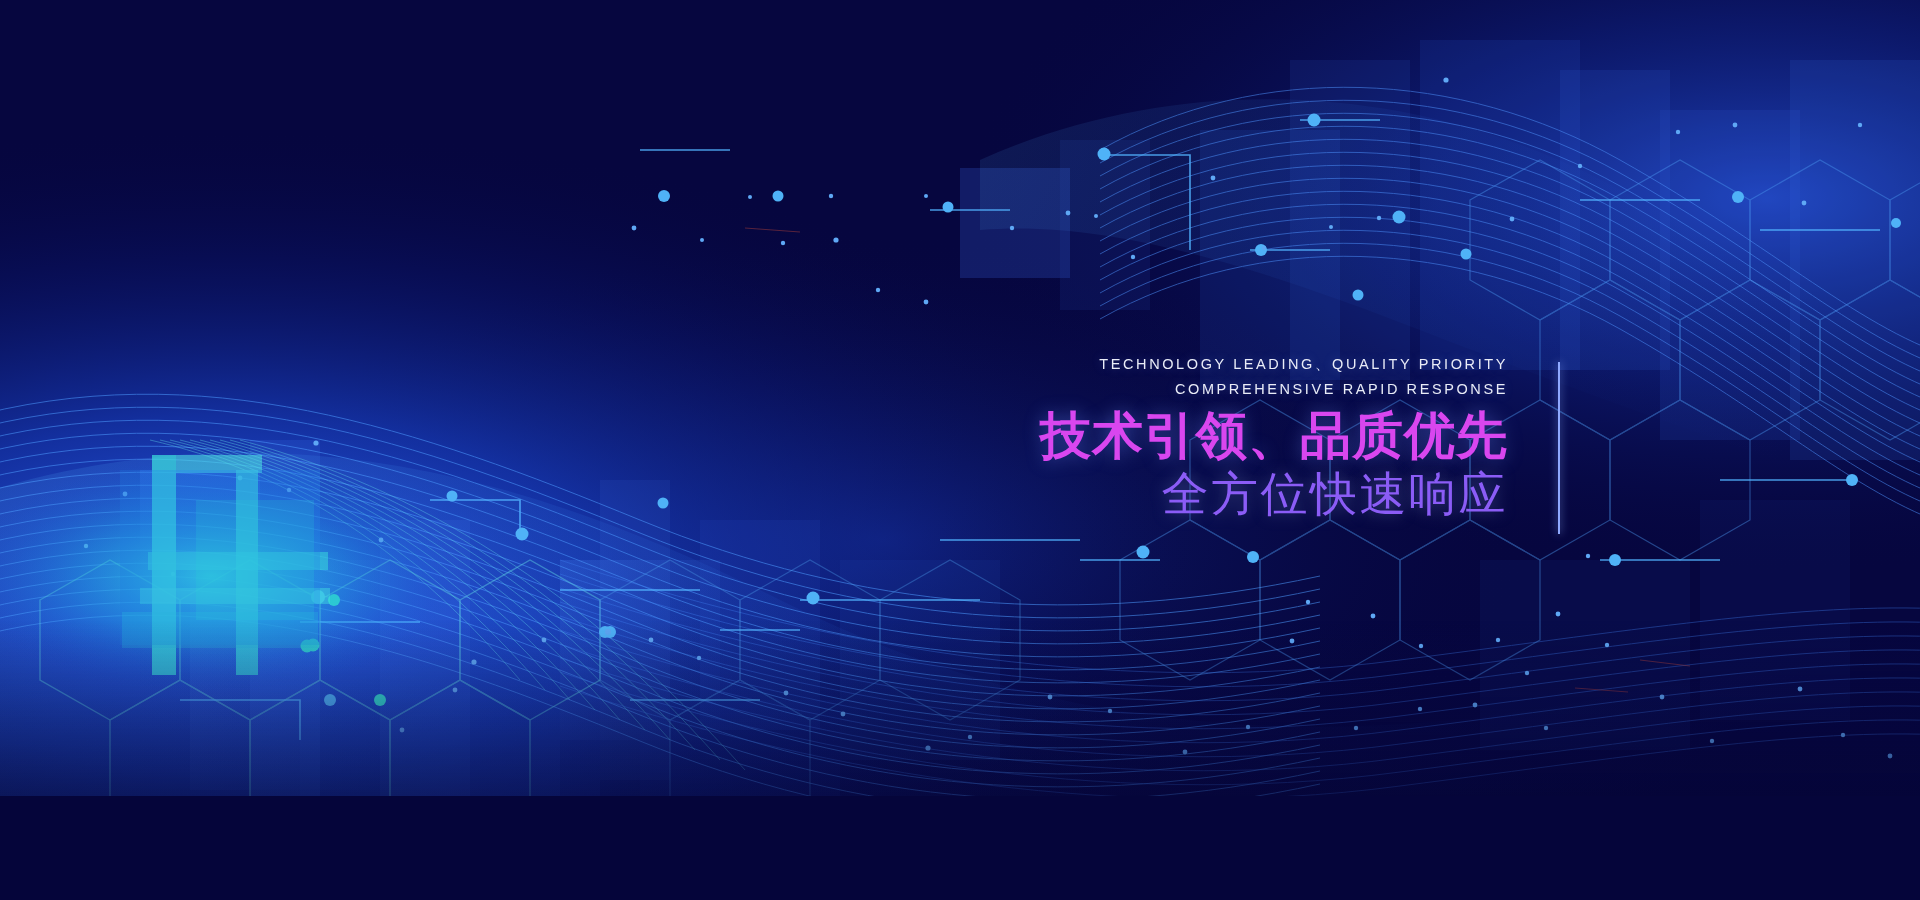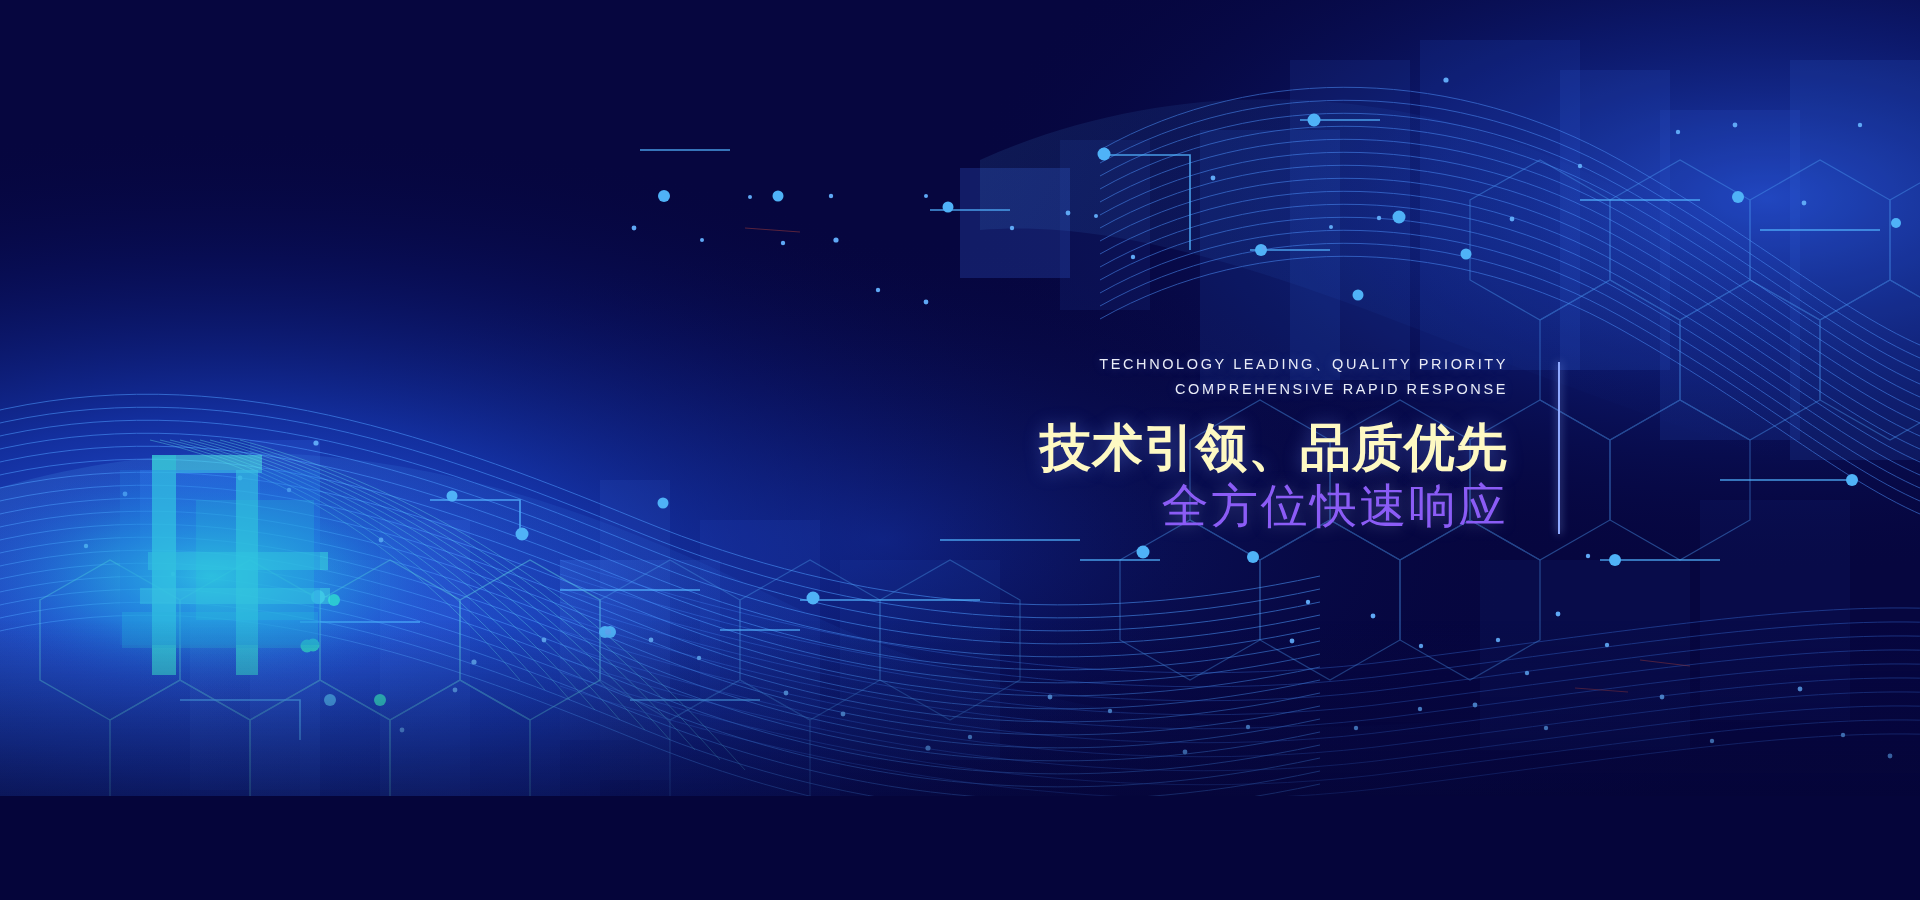--- a/index.html
+++ b/index.html
@@ -27,22 +27,22 @@
   #eyebrow{
     color:#e9ecf7;
     font-size:14.5px;
     line-height:25px;
     letter-spacing:2.6px;
     font-weight:400;
     white-space:pre-line;
     text-shadow:0 0 10px rgba(120,150,255,.35);
   }
   #headline-1{
-    margin-top:16px;
-    color:#fef9c3;
+    margin-top:4px;
+    color:#d946ef;
     font-size:51px;
     line-height:59px;
     font-weight:700;
     letter-spacing:1px;
     text-shadow:0 0 18px rgba(110,140,255,.45);
   }
   #headline-2{
     color:#8b5cf6;
     font-size:47px;
     line-height:57px;

